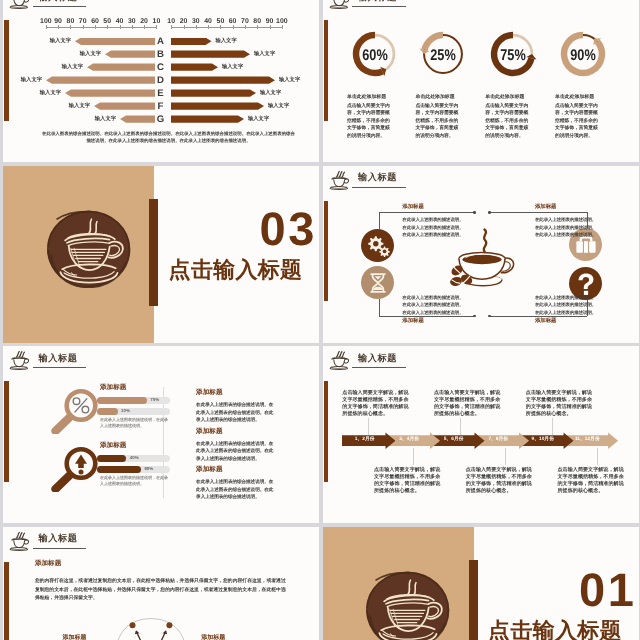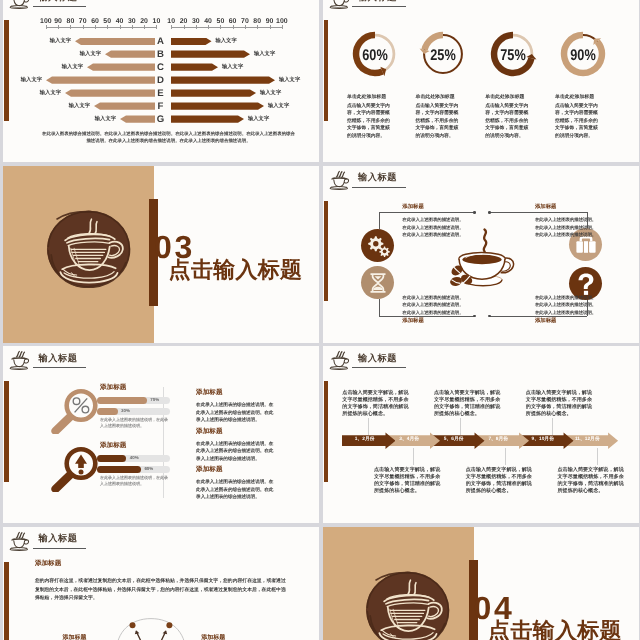--- a/index.html
+++ b/index.html
@@ -36,22 +36,22 @@
   .s2 .donut{position:absolute;width:48px;height:48px;}
   .s2 .pct{position:absolute;width:48px;text-align:center;font-size:15.5px;line-height:15.5px;
            font-weight:bold;color:#232323;transform:scaleX(.82);font-family:"Liberation Sans",sans-serif;}
   .s2 .cap{position:absolute;width:70px;font-size:4.9px;line-height:5.2px;font-weight:bold;color:#3a3a3a;white-space:nowrap;}
   .s2 .body{position:absolute;width:45px;font-size:4.85px;line-height:7.5px;letter-spacing:-.08px;color:#3a3a3a;font-weight:bold;}
 
   
   .cover .left{position:absolute;left:0;top:0;width:151px;height:177px;background:#d3ab7e;}
   .cover .logo{position:absolute;left:42.5px;top:44.7px;width:85px;height:78px;}
   .cover .stripe{position:absolute;left:146px;top:33.2px;width:9.3px;height:107.6px;background:#6b3410;}
-  .cover .num{position:absolute;left:151px;top:58px;width:163px;text-align:left;
-              font-size:32px;font-weight:bold;color:#6b3410;line-height:47px;letter-spacing:2.6px;}
+  .cover .num{position:absolute;left:151px;top:39px;width:163px;text-align:right;
+              font-size:47px;font-weight:bold;color:#6b3410;line-height:47px;letter-spacing:2.6px;}
   .cover .sub{position:absolute;left:151px;top:93px;width:163px;text-align:center;
               font-size:22px;line-height:22px;font-weight:bold;color:#6b3410;letter-spacing:0.3px;}
 
   
   .s4 .circ{position:absolute;width:33px;height:33px;border-radius:50%;}
   .s4 .lbl{position:absolute;font-size:5.4px;line-height:5.4px;font-weight:bold;color:#6b3410;white-space:nowrap;}
   .s4 .txt{position:absolute;width:63px;font-size:4.45px;line-height:7.5px;letter-spacing:-.06px;color:#3a3a3a;font-weight:bold;}
   .s4 .ln{position:absolute;background:#5a5a5a;}
   .s4 .dot{position:absolute;width:2.6px;height:2.6px;border-radius:50%;background:#4a4a4a;margin-left:-1.3px;margin-top:-1px;}
 
@@ -553,17 +553,17 @@
   <path d="M19 69.8 C30 62.8 70 61.8 82 68.8" stroke-width="2.1"></path>
   <path d="M16.8 73.2 C18.8 81.2 34 85.7 51 85.6 C68 85.5 82.2 81.2 84.2 74.2" stroke-width="2.1"></path>
   <path d="M21.2 74.2 C28.2 79.2 45.2 81.2 57.2 80.2 C68.2 79.2 77.2 76.2 80.2 72.7" stroke-width="1.5"></path>
   <path d="M20.5 70.2 C24 73.7 30 76.2 36 76.7" stroke-width="1.3"></path>
   <path d="M30 74 C32 77 34 78.5 36.5 79.5" stroke-width="1.1"></path>
   <path d="M50.5 27.8 C55 21.8 49.5 17.3 53.5 10.8" stroke-width="1.9"></path>
   <path d="M57.5 28.3 C61.5 23.3 57 18.8 60 13.8" stroke-width="1.9"></path>
  </g>
 </svg></div>
         <div class="stripe"></div>
-        <div class="num">04</div>
+        <div class="num">01</div>
         <div class="sub">点击输入标题</div>
       </div>
     </div>
   </div>
 
 </body></html>

